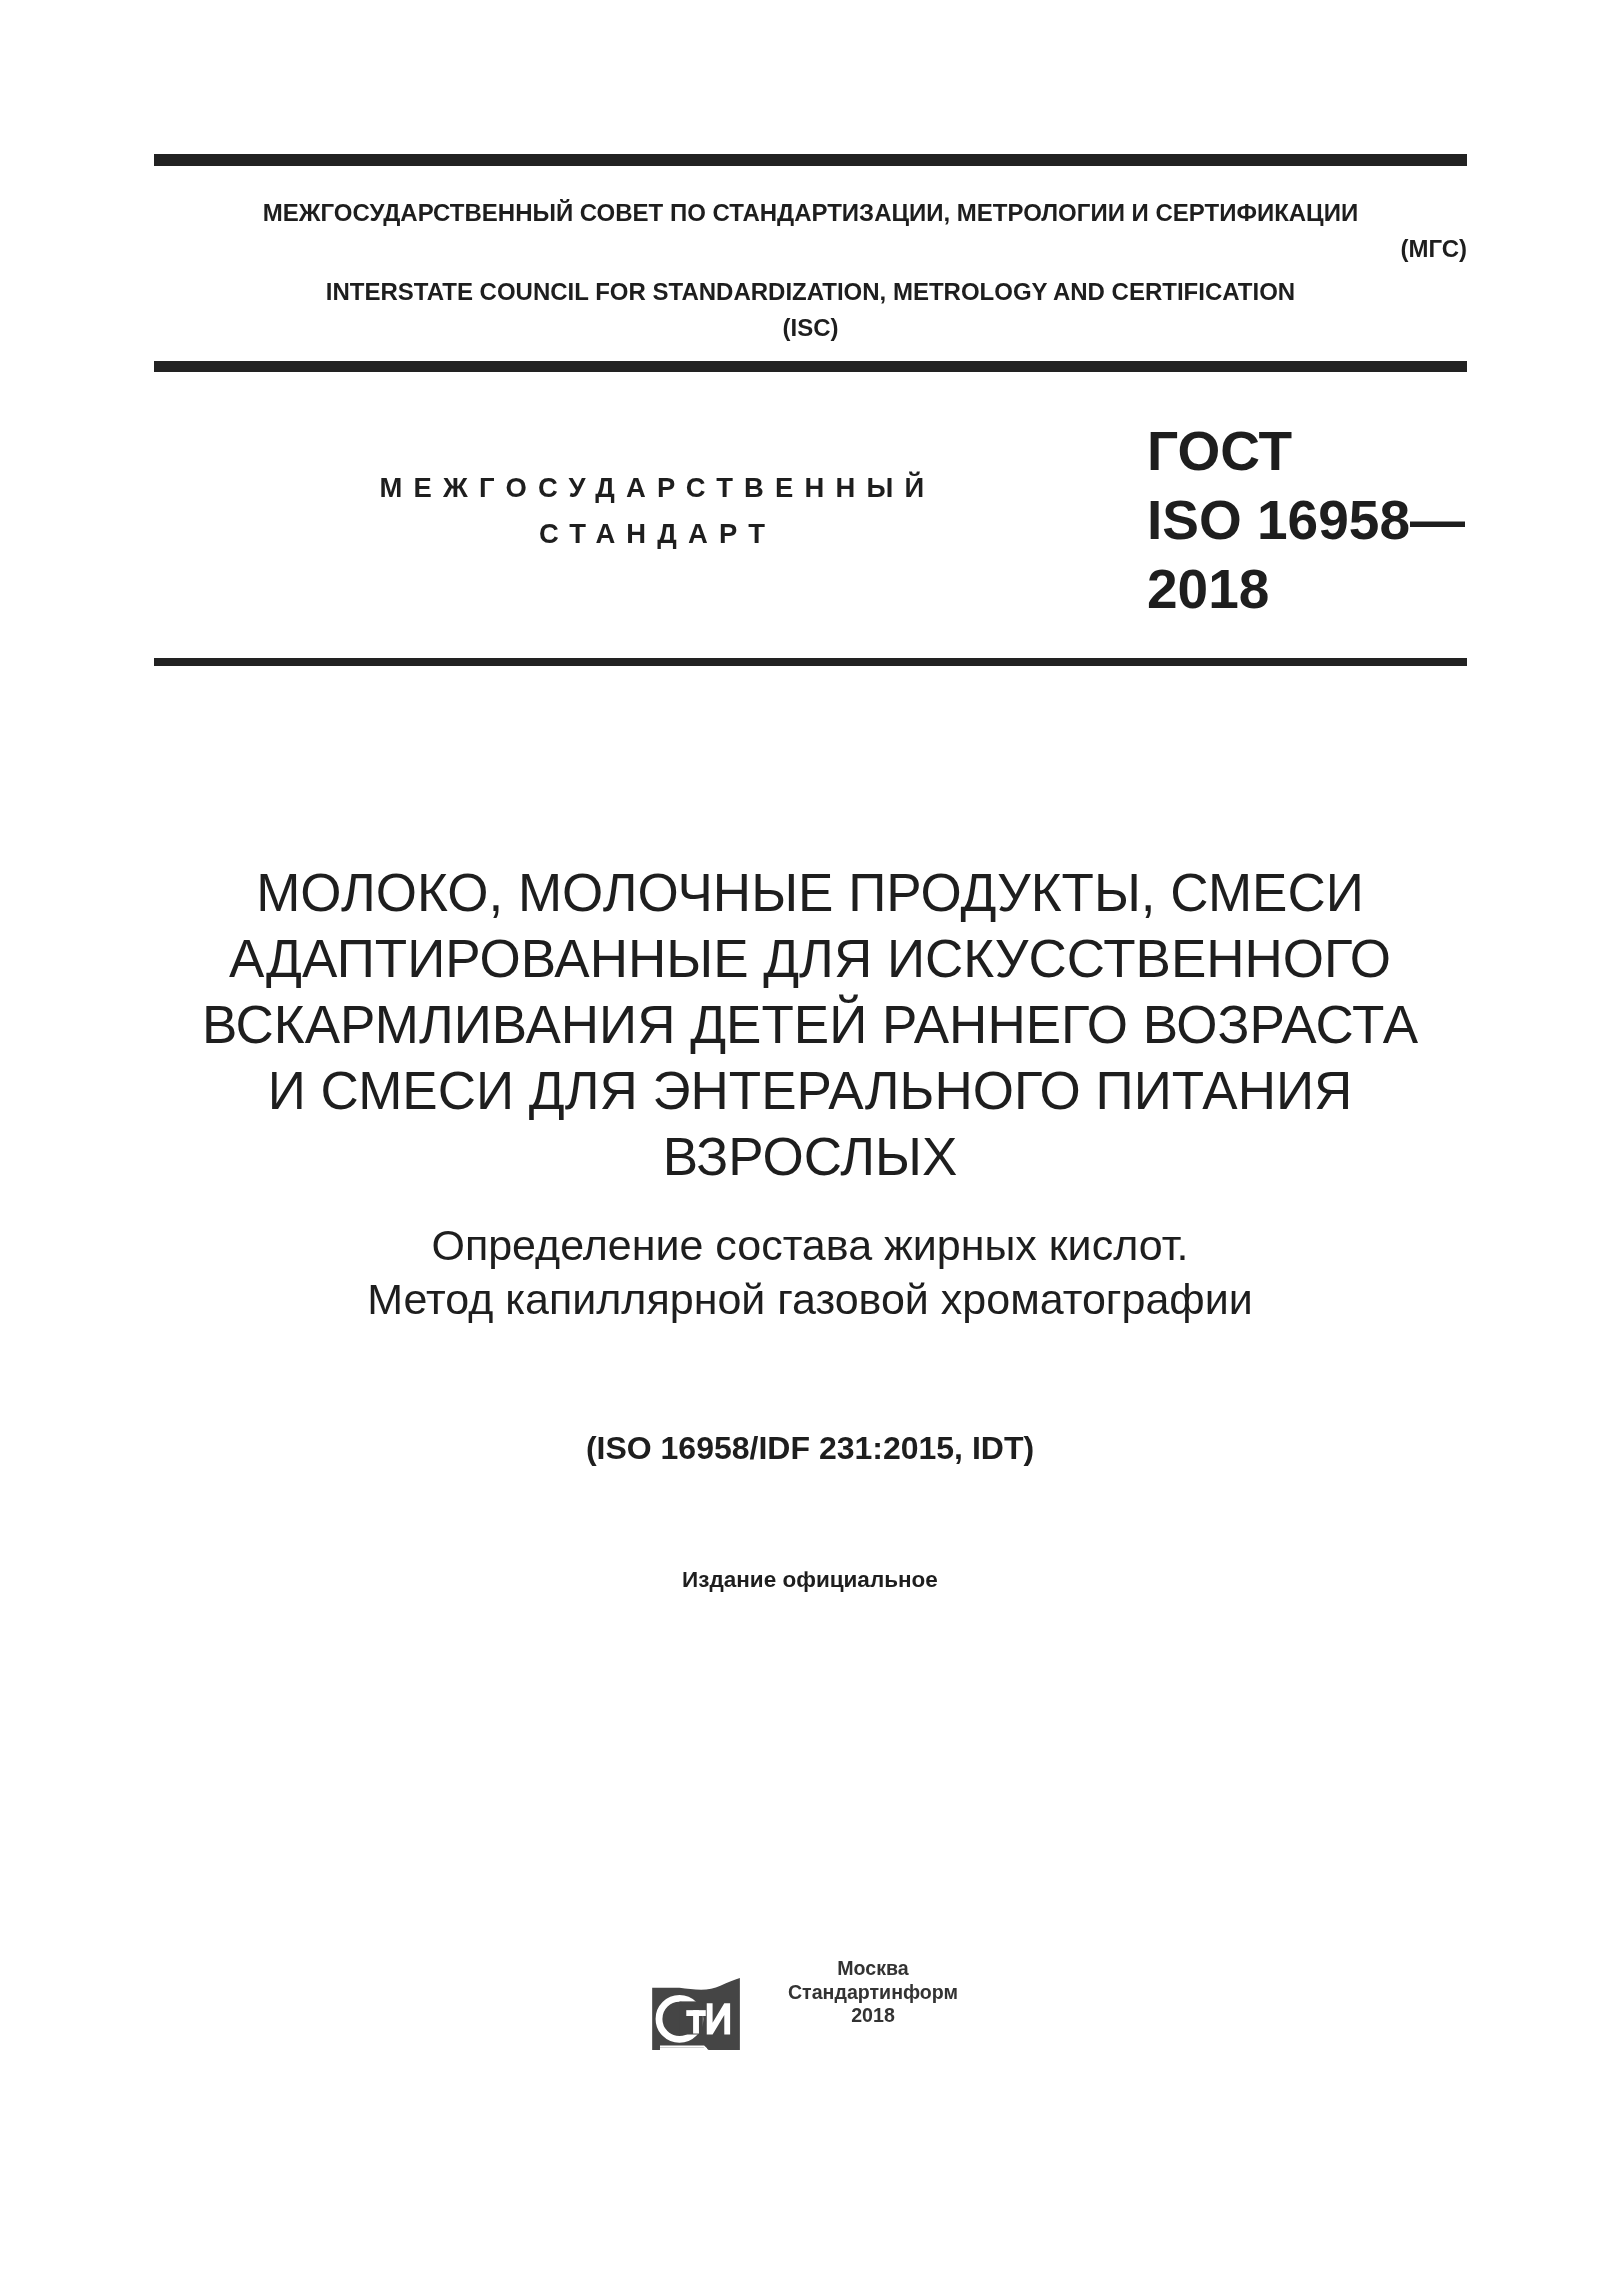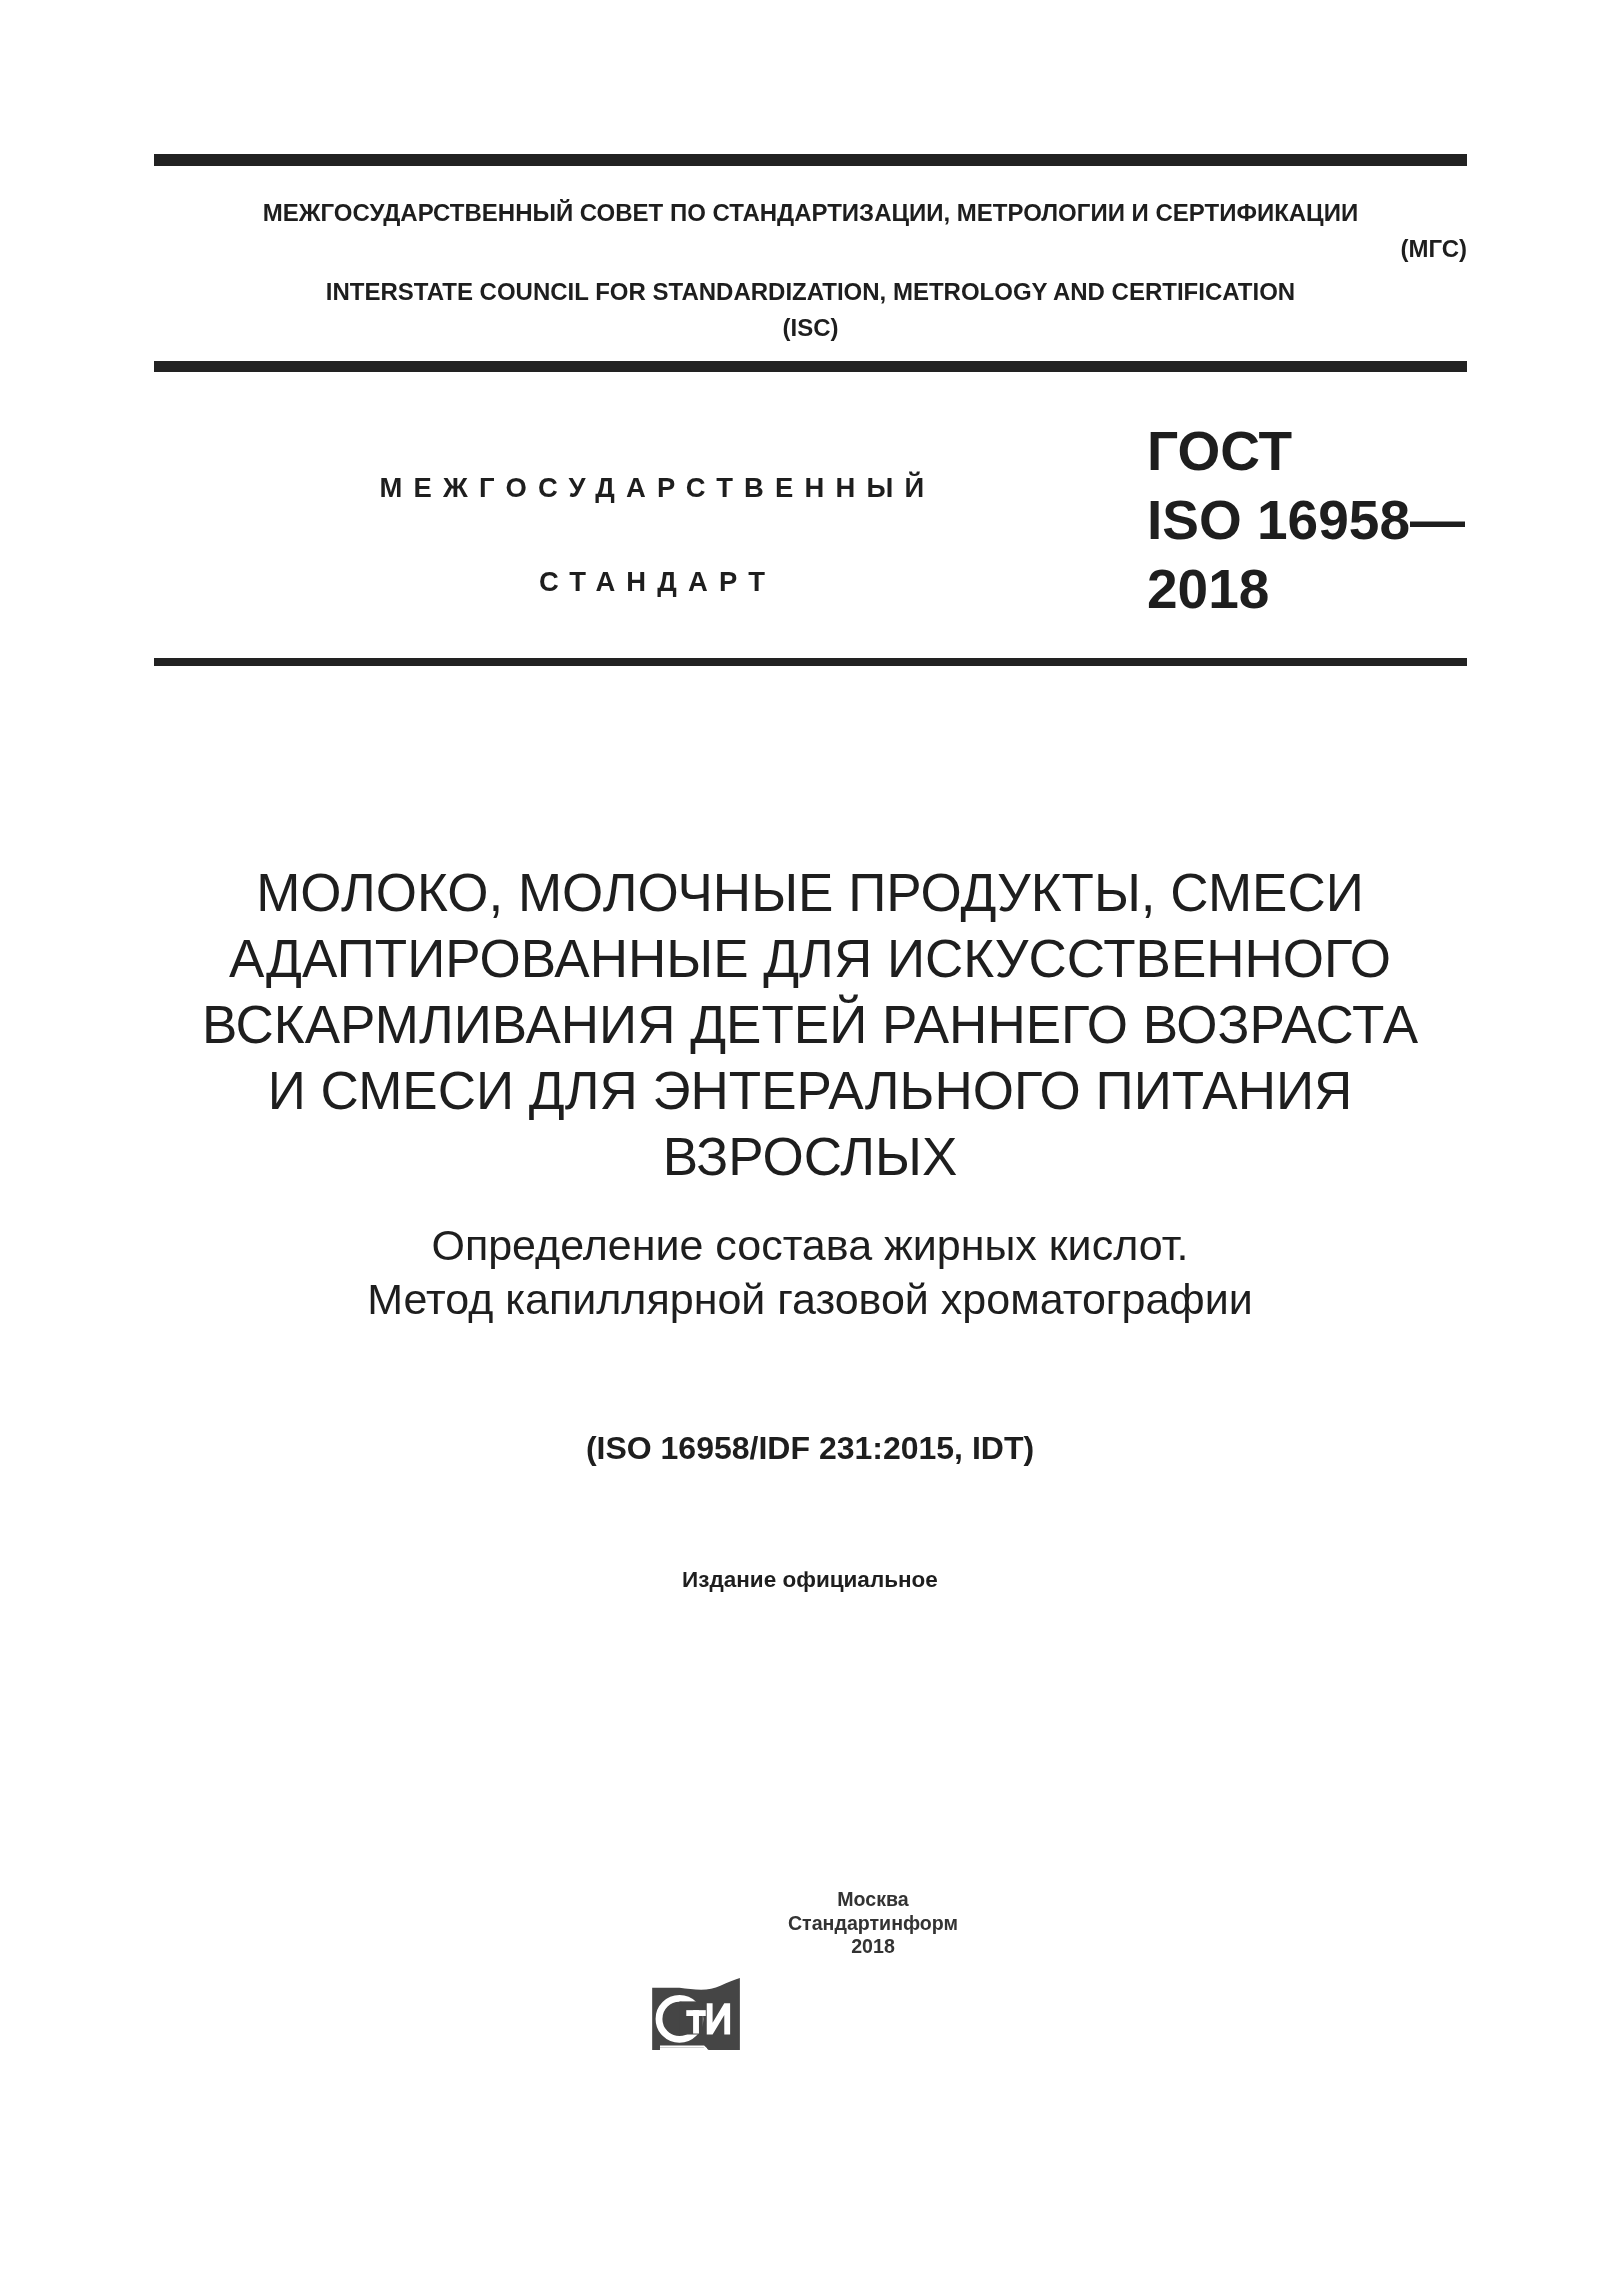--- a/index.html
+++ b/index.html
@@ -28,40 +28,40 @@
               font-size: 43px; line-height: 54px; top: 1218px; }
   .subtitle div { white-space: nowrap; }
 
   .isoref { position: absolute; left: 124px; width: 1372px; text-align: center; font-weight: bold;
             font-size: 32px; top: 1432px; line-height: 33px; }
 
   .edition { position: absolute; left: 124px; width: 1372px; text-align: center; font-weight: bold;
              font-size: 22.5px; top: 1566px; line-height: 27.4px; }
 
   .logo { position: absolute; left: 650px; top: 1978px; width: 94px; height: 76px; }
-  .publisher { position: absolute; left: 765px; width: 216px; top: 1888px; text-align: center; font-weight: bold;
+  .publisher { position: absolute; left: 765px; width: 216px; top: 1957px; text-align: center; font-weight: bold;
                font-size: 19.6px; line-height: 23.5px; color: #333333; }
 </style>
 </head>
 <body>
 
 <div class="bar thick1"></div>
 
 <div class="council">
   <div style="top:201px;">МЕЖГОСУДАРСТВЕННЫЙ СОВЕТ ПО СТАНДАРТИЗАЦИИ, МЕТРОЛОГИИ И СЕРТИФИКАЦИИ</div>
   <div style="top:237px;text-align:right;">(МГС)</div>
   <div style="top:280px;">INTERSTATE COUNCIL FOR STANDARDIZATION, METROLOGY AND CERTIFICATION</div>
   <div style="top:316px;">(ISC)</div>
 </div>
 
 <div class="bar thick2"></div>
 
 <div class="std-label">
   <div style="top:474px;">МЕЖГОСУДАРСТВЕННЫЙ</div>
-  <div style="top:520px;margin-top:48px;">СТАНДАРТ</div>
+  <div style="top:520px;">СТАНДАРТ</div>
 </div>
 
 <div class="gost">
   <div>ГОСТ</div>
   <div>ISO 16958—</div>
   <div>2018</div>
 </div>
 
 <div class="bar thin"></div>
 

